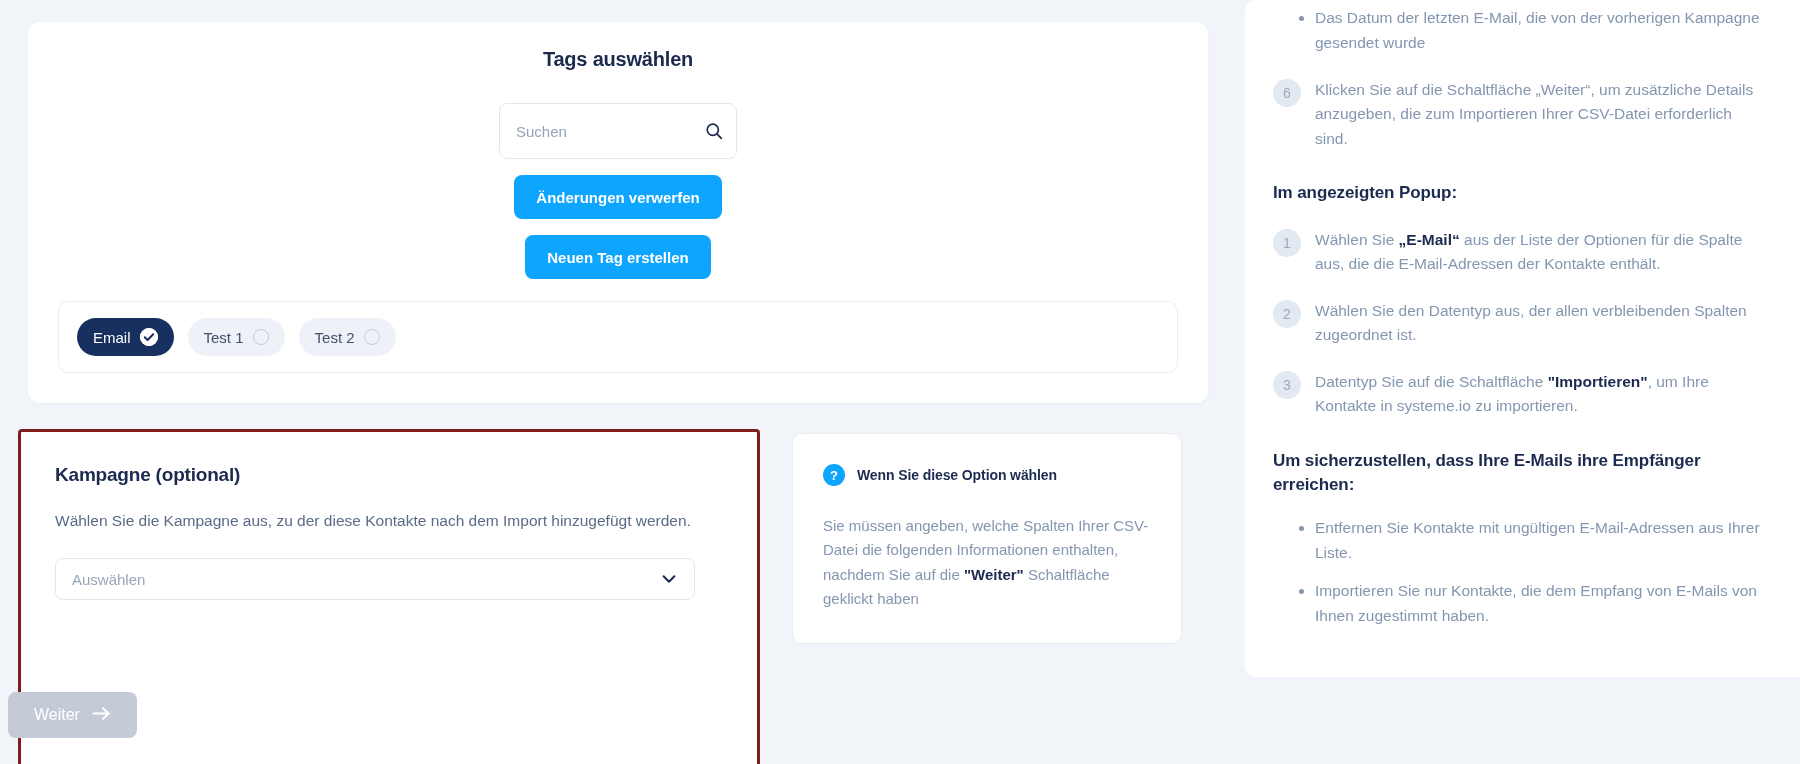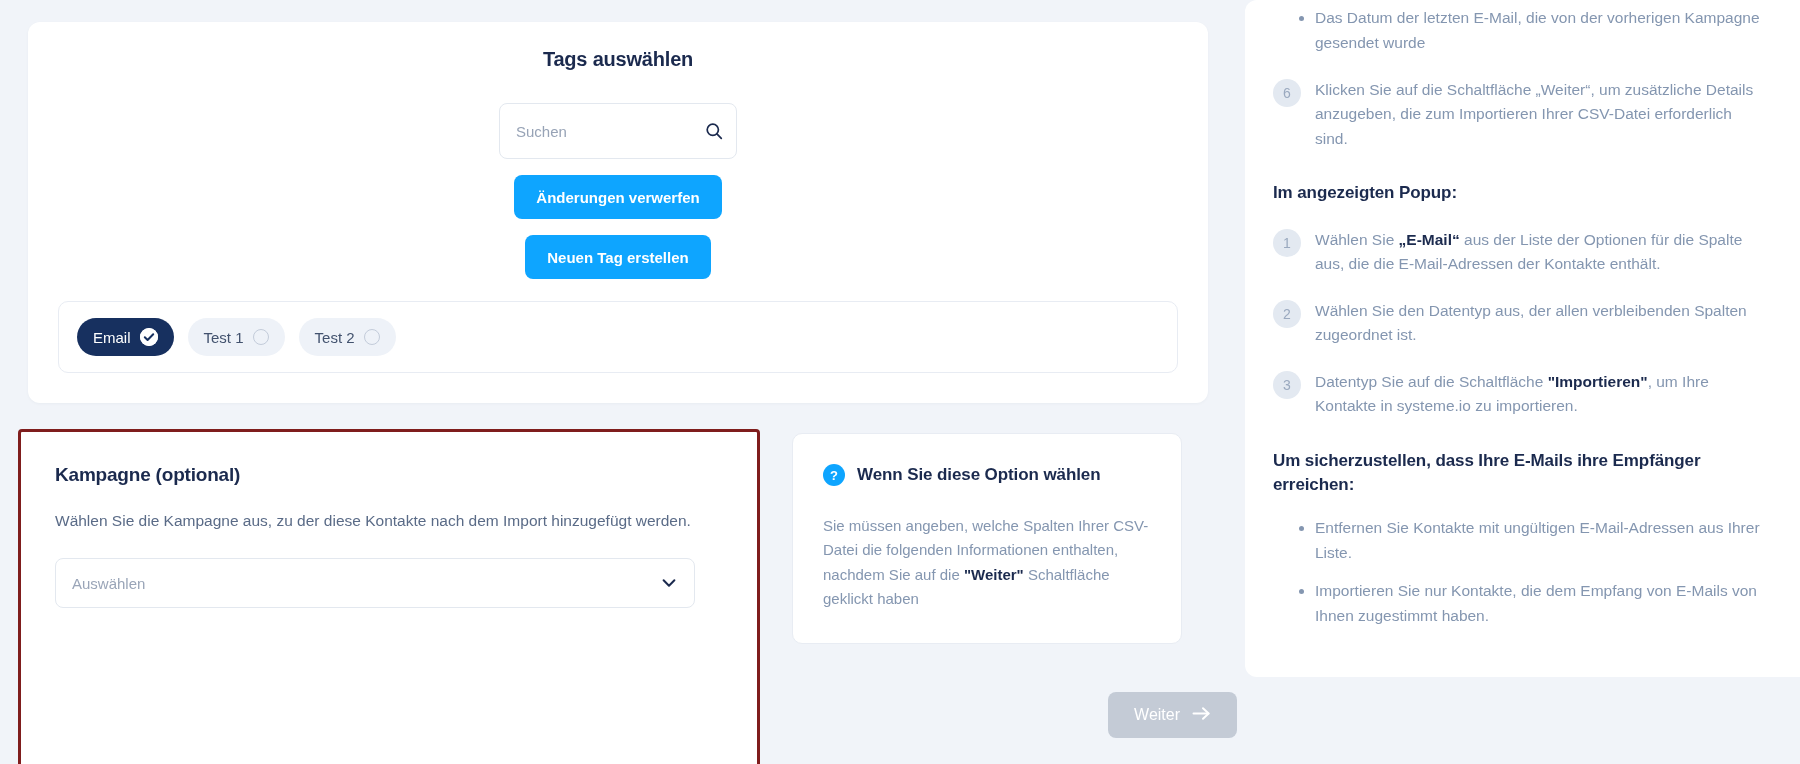--- a/index.html
+++ b/index.html
@@ -168,21 +168,21 @@
   }
   .kampagne-desc {
     margin-top: 23px;
     font-size: 15.5px;
     color: #5a6b87;
     line-height: 1.5;
   }
   .select-wrap {
     margin-top: 26px;
     width: 640px;
-    height: 50px;
+    height: 42px;
     border: 1px solid #e3e8ef;
     border-radius: 8px;
     display: flex;
     align-items: center;
     padding: 0 16px;
     cursor: pointer;
     background: #fff;
   }
   .select-value {
     flex: 1 1 auto;
@@ -210,21 +210,21 @@
     width: 22px; height: 22px;
     border-radius: 50%;
     background: #0ea5ff;
     color: #fff;
     font-size: 13px;
     font-weight: bold;
     display: flex; align-items: center; justify-content: center;
     flex: 0 0 auto;
   }
   .info-title {
-    font-size: 17px;
+    font-size: 14px;
     font-weight: bold;
     color: #1b2a4e;
     letter-spacing: -0.1px;
   }
   .info-body {
     margin-top: 28px;
     font-size: 15px;
     line-height: 1.62;
     color: #8496b0;
   }
@@ -238,21 +238,21 @@
   }
   .info-list li { margin-bottom: 14px; }
   .info-list li:last-child { margin-bottom: 0; }
 
   
   .footer-zone {
     position: absolute;
     left: 0; right: 8px;
     top: 692px;
     display: flex;
-    justify-content: flex-end;
+    justify-content: flex-start;
   }
   .weiter-btn {
     background: #c4cbd6;
     color: #ffffff;
     border: none;
     border-radius: 8px;
     height: 46px;
     padding: 0 26px;
     font-size: 16px;
     font-family: "Liberation Sans", sans-serif;

